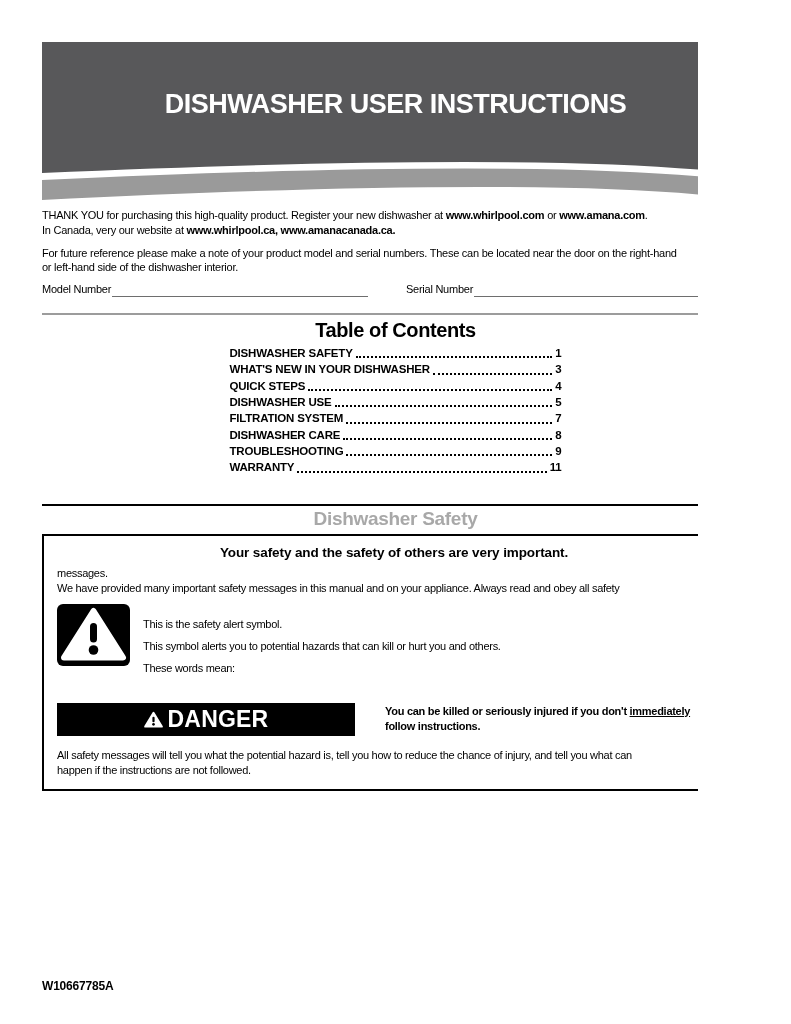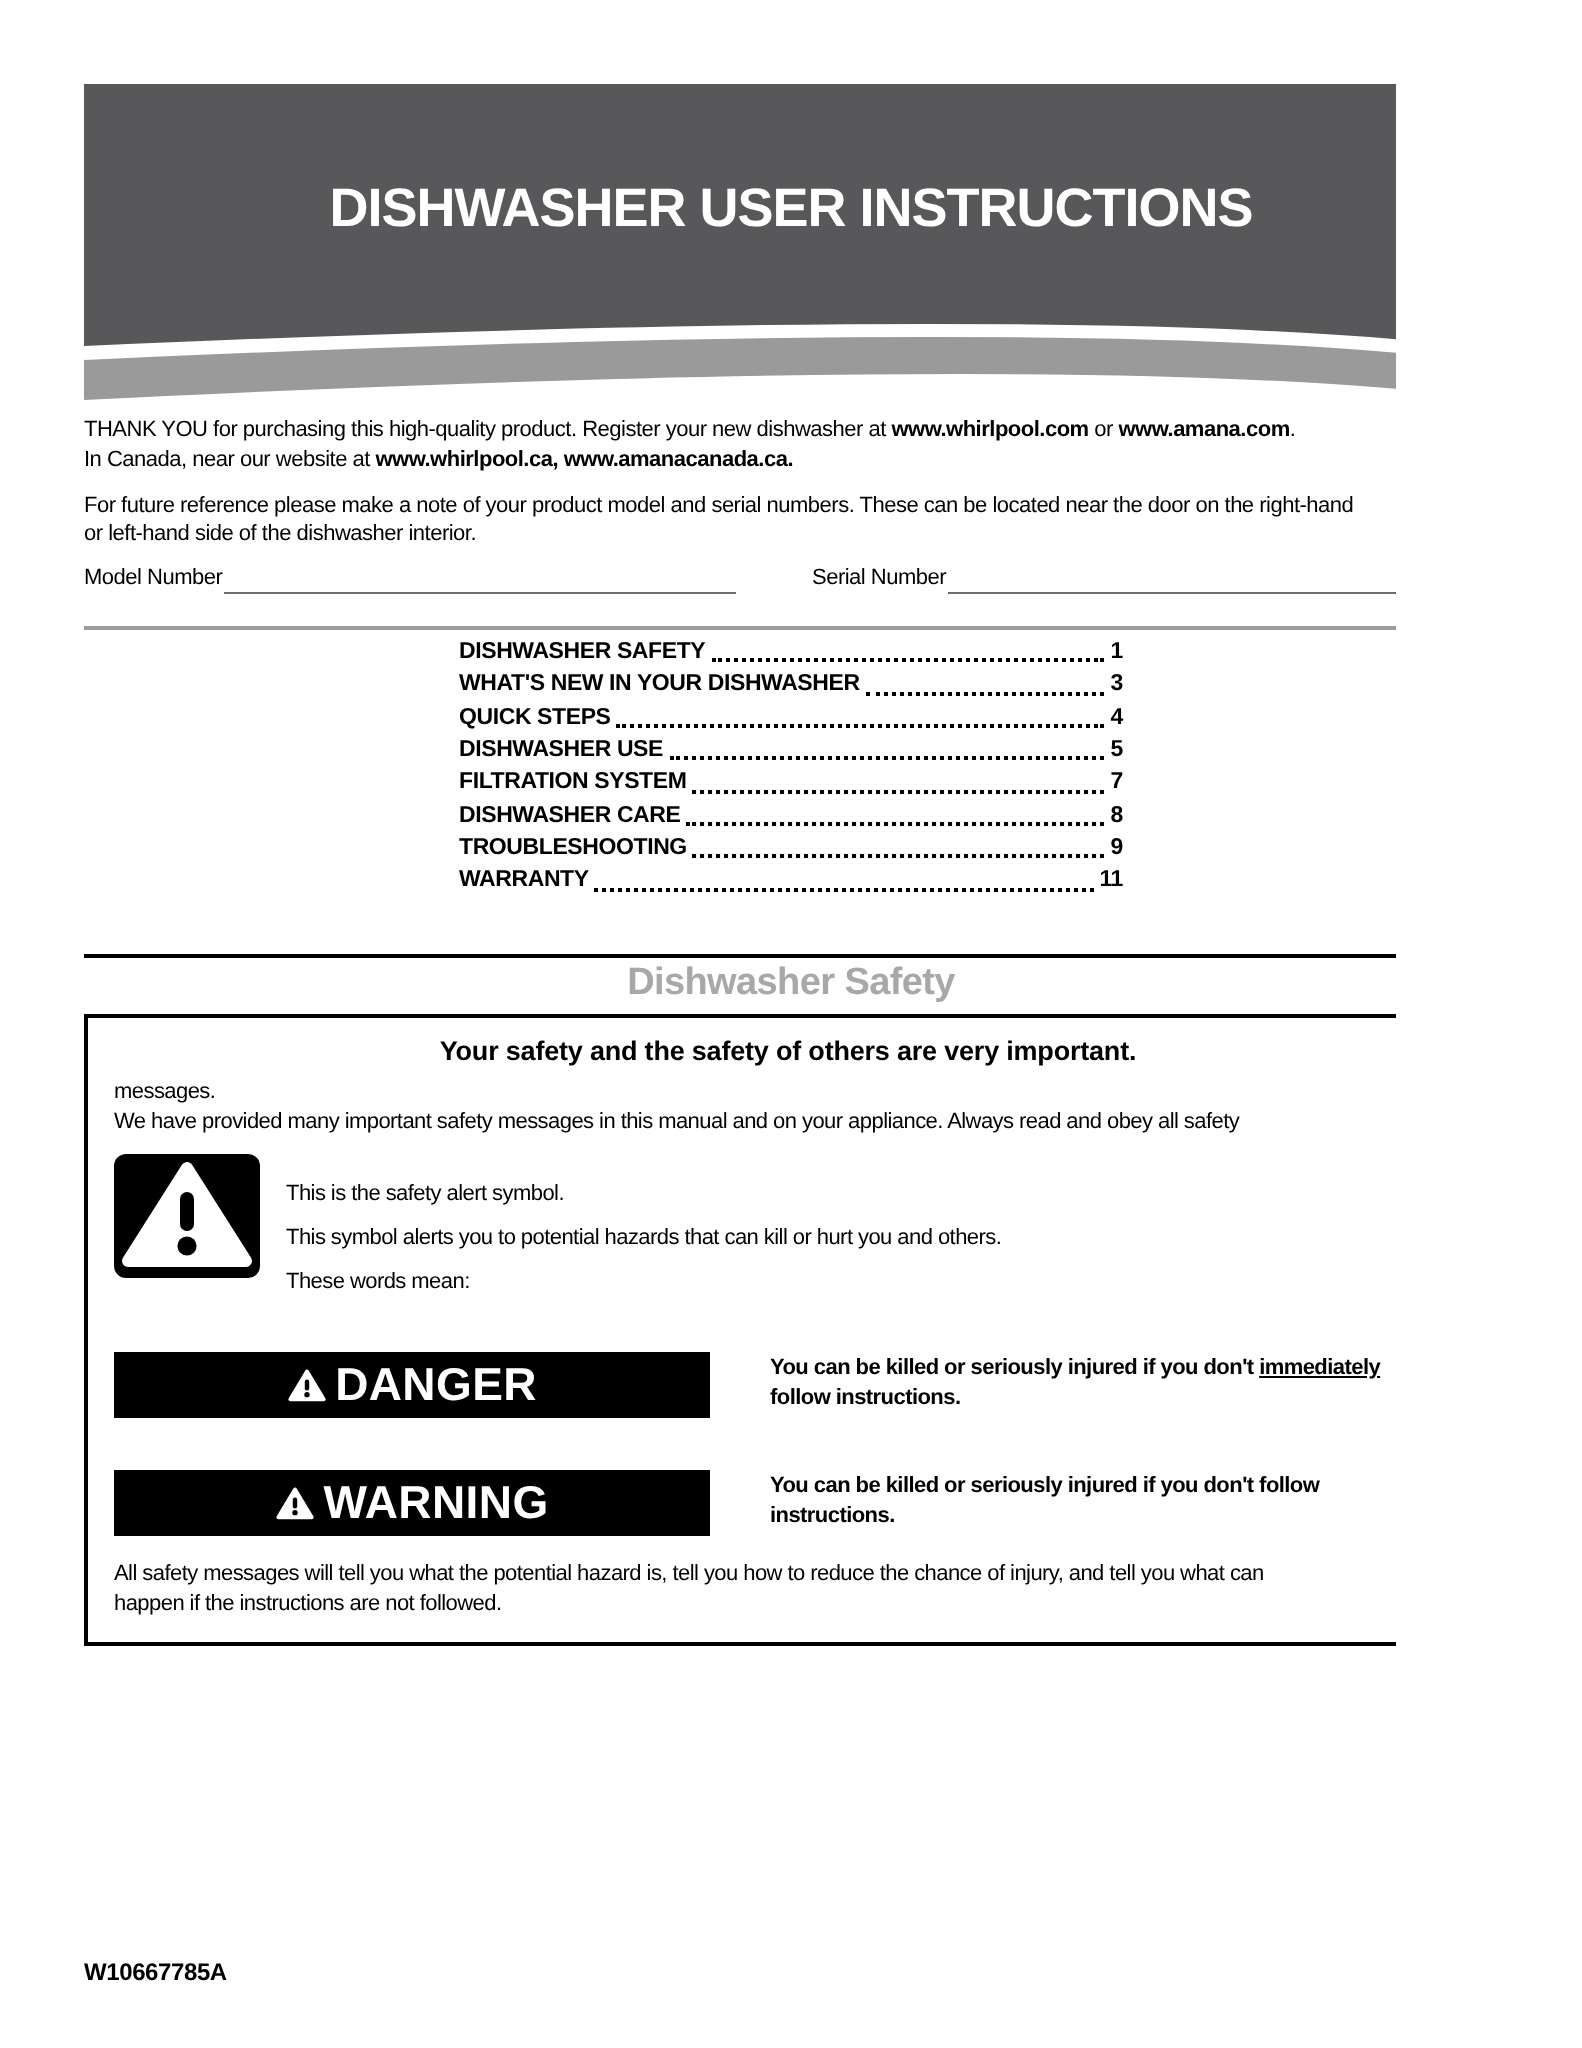--- a/index.html
+++ b/index.html
@@ -173,41 +173,42 @@
     <div class="header">
       <svg viewBox="0 0 707 160" width="707" height="160" preserveAspectRatio="none">
         <path class="fill-dark" d="M0 0 H707 V133 Q520 108 0 131 Z"></path>
         <path class="fill-band" d="M0 138 Q520 114 707 140 L707 158 Q520 132 0 158 Z"></path>
       </svg>
       <div class="header-title">DISHWASHER USER INSTRUCTIONS</div>
     </div>
 
     <div class="para-1">
       <div class="body-line"><span>THANK YOU for purchasing this high-quality product. Register your new dishwasher at </span><span class="b">www.whirlpool.com</span><span> or </span><span class="b">www.amana.com</span><span>.</span></div>
-      <div class="body-line"><span>In Canada, near our website at </span><span class="b">www.whirlpool.ca, www.amanacanada.ca.</span></div>
+      <div class="body-line"><span>In Canada, very our website at </span><span class="b">www.whirlpool.ca, www.amanacanada.ca.</span></div>
     </div>
 
     <div class="para-2">
       <div class="body-line">For future reference please make a note of your product model and serial numbers. These can be located near the door on the right-hand</div>
       <div class="body-line">or left-hand side of the dishwasher interior.</div>
     </div>
 
     <div class="model-row">
       <div class="model-col-left">
         <span>Model Number</span>
         <span class="blank-line"></span>
       </div>
       <div class="model-col-gap"></div>
       <div class="model-col-right">
         <span>Serial Number</span>
         <span class="blank-line"></span>
       </div>
     </div>
 
     <div class="rule-gray"></div>
+    <div class="toc-title">Table of Contents</div>
     <div class="toc-list">
       <div class="toc-row">
         <span class="toc-label">DISHWASHER SAFETY</span>
         <span class="toc-dots"></span>
         <span class="toc-page">1</span>
       </div>
       <div class="toc-row">
         <span class="toc-label">WHAT'S NEW IN YOUR DISHWASHER</span>
         <span class="toc-dots"></span>
         <span class="toc-page">3</span>
@@ -279,34 +280,20 @@
             <circle cx="12" cy="16.6" r="1.7" fill="#000"></circle>
           </svg>
           <span class="signal-word">DANGER</span>
         </div>
         <div class="signal-text">
           <div class="safety-line"><span>You can be killed or seriously injured if you don't </span><span class="u">immediately</span></div>
           <div class="safety-line">follow instructions.</div>
         </div>
       </div>
 
-      <div class="signal-row">
-        <div class="signal-badge">
-          <svg viewBox="0 0 24 21" width="19" height="17">
-            <path d="M12 2 L22.5 19.5 L1.5 19.5 Z" fill="#fff" stroke="#fff" stroke-width="2.5" stroke-linejoin="round"></path>
-            <rect x="10.6" y="7" width="2.8" height="7" rx="1.4" fill="#000"></rect>
-            <circle cx="12" cy="16.6" r="1.7" fill="#000"></circle>
-          </svg>
-          <span class="signal-word">WARNING</span>
-        </div>
-        <div class="signal-text">
-          <div class="safety-line">You can be killed or seriously injured if you don't follow</div>
-          <div class="safety-line">instructions.</div>
-        </div>
-      </div>
 
       <div class="outro">
         <div class="safety-line">All safety messages will tell you what the potential hazard is, tell you how to reduce the chance of injury, and tell you what can</div>
         <div class="safety-line">happen if the instructions are not followed.</div>
       </div>
     </div>
 
   </div>
 
   <div class="footer">W10667785A</div>

